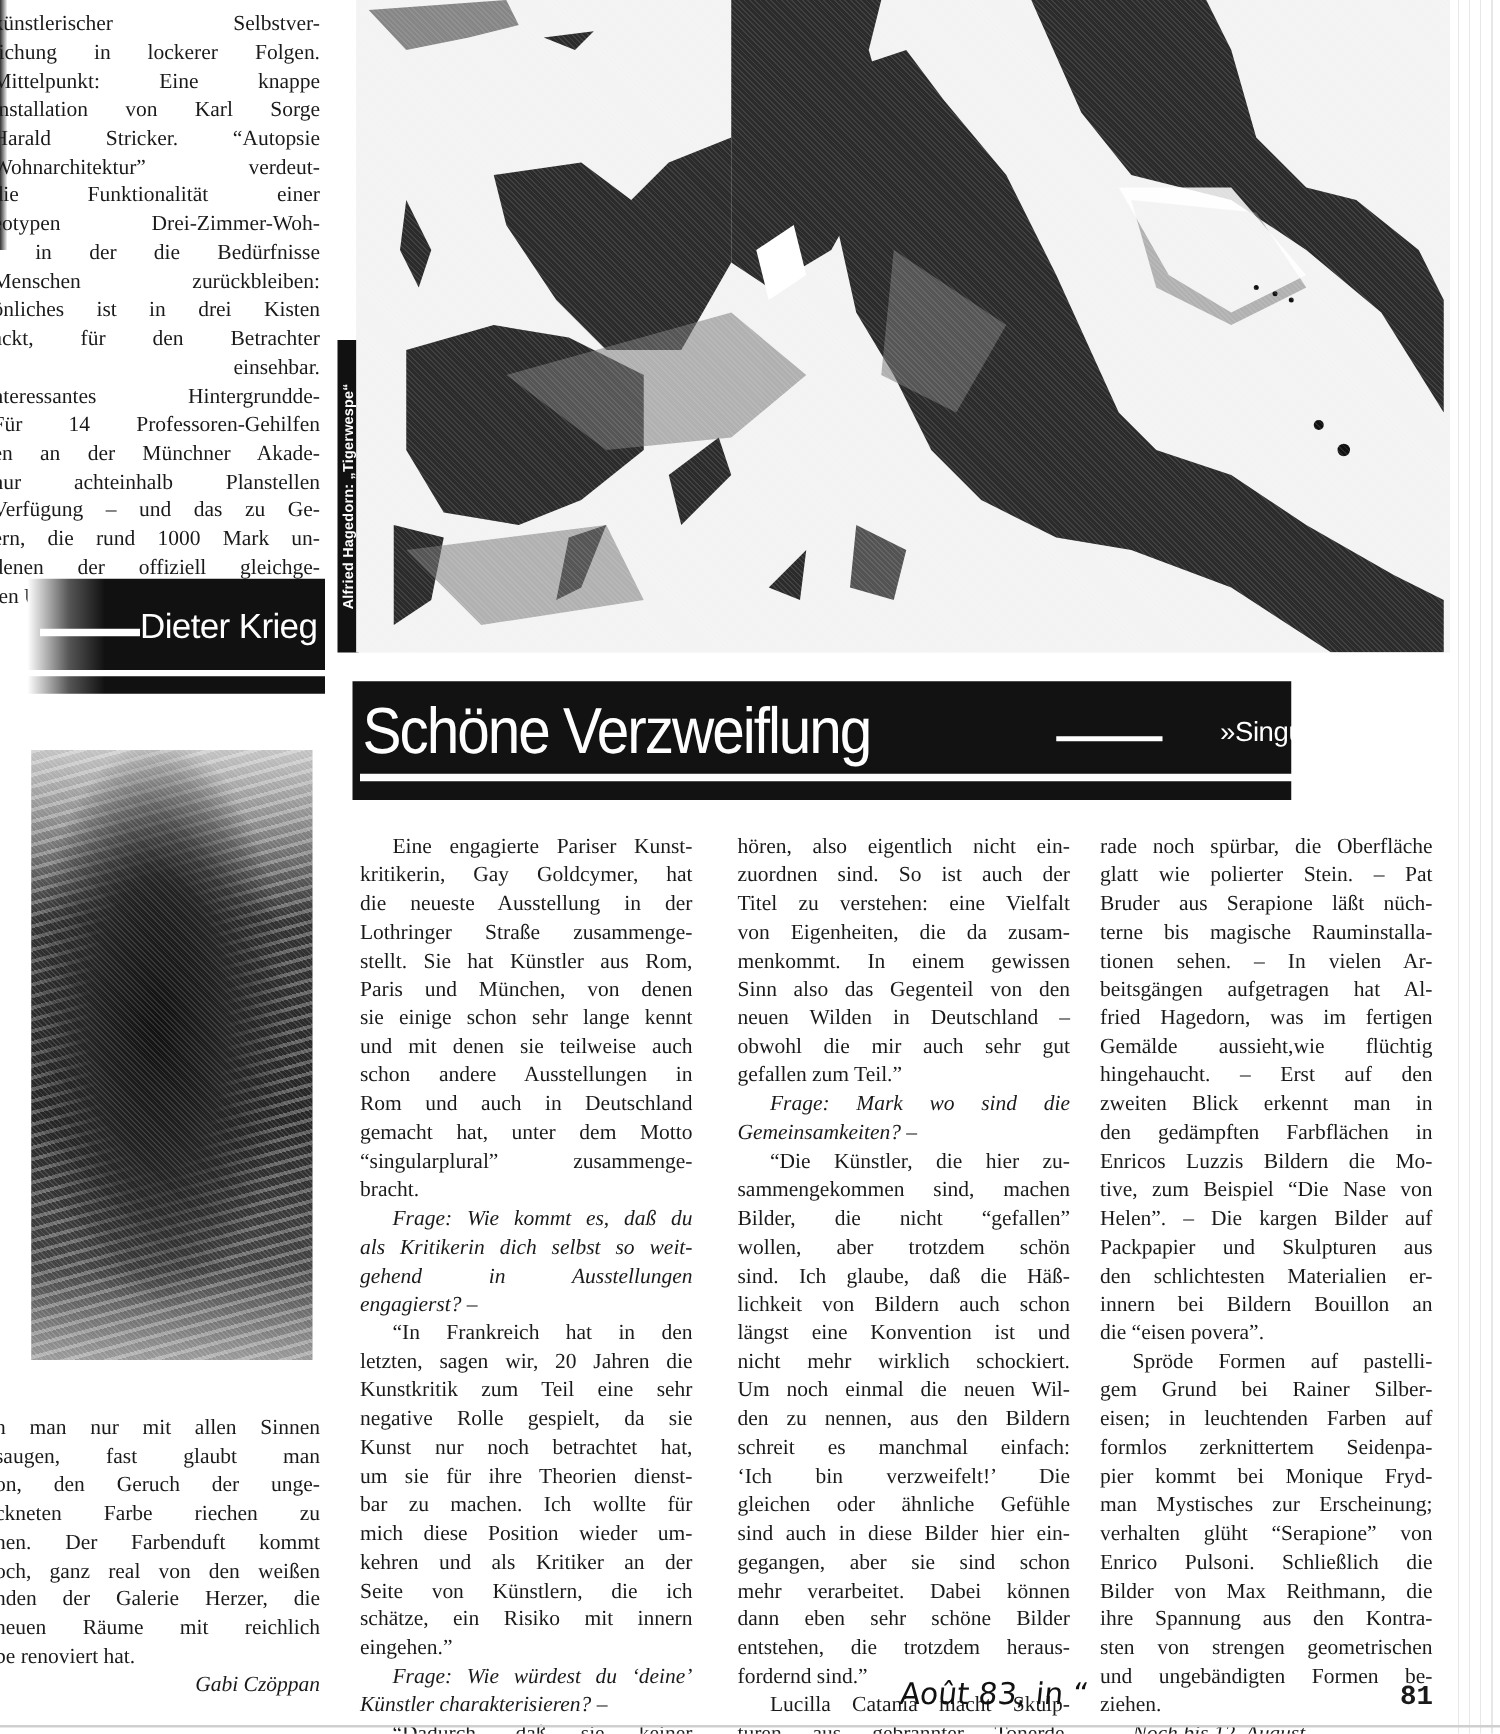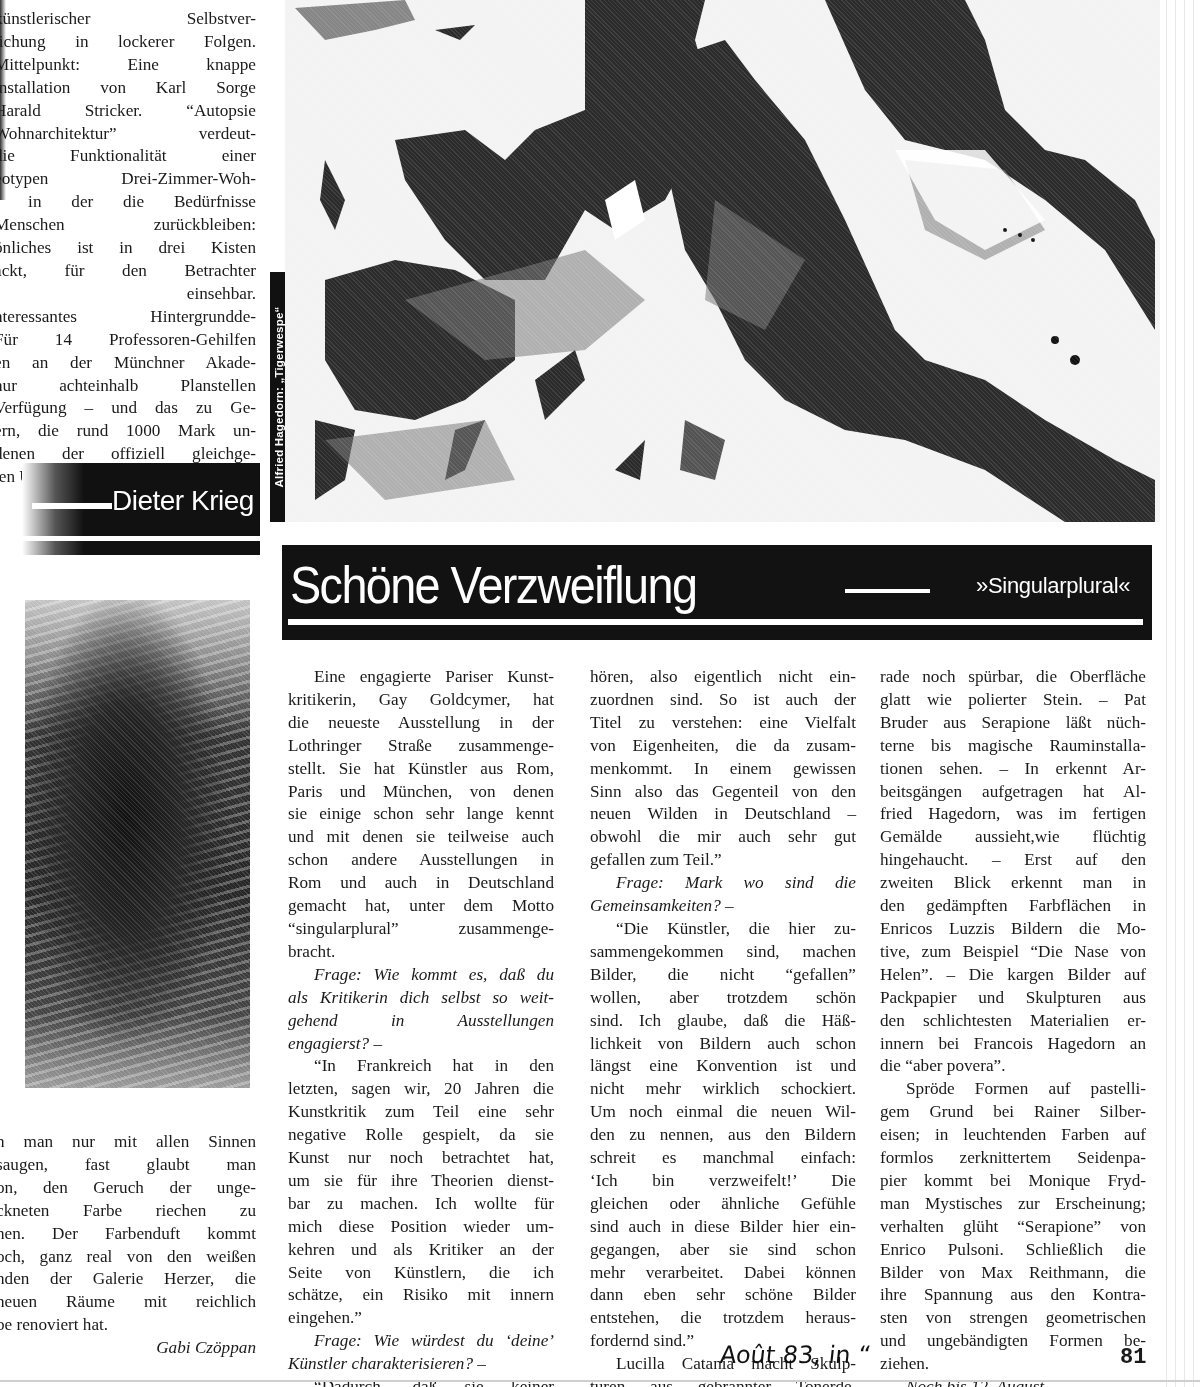--- a/index.html
+++ b/index.html
@@ -42,21 +42,21 @@
     #painting svg { position: absolute; inset: 0; }
     #painting::after { content: ""; position: absolute; inset: 0;
       background: repeating-linear-gradient(45deg, rgba(255,255,255,0.10) 0 1px, transparent 1px 3px); pointer-events: none; }
 
     #caption { position: absolute; left: 270px; top: 272px; width: 17px; height: 250px; background: #111; }
     #caption span { position: absolute; left: 50%; top: 50%; transform: translate(-50%, -50%) rotate(-90deg);
       white-space: nowrap; color: #fff; font-family: "Liberation Sans", "DejaVu Sans", sans-serif;
       font-weight: bold; font-size: 11.5px; letter-spacing: 0.2px; }
 
     
-    #headline { position: absolute; left: 282px; top: 545px; width: 870px; height: 95px; background: #121212; }
+    #headline { position: absolute; left: 282px; top: 545px; width: 751px; height: 95px; background: #121212; }
     #headline .title { position: absolute; left: 8px; top: 10px; color: #fff;
       font-family: "Liberation Sans", "DejaVu Sans", sans-serif; font-size: 52px; letter-spacing: -1.8px; transform: scaleX(0.9); transform-origin: left; }
     #headline .dash { position: absolute; left: 563px; top: 44px; width: 85px; height: 4px; background: #fff; }
     #headline .kicker { position: absolute; left: 650px; top: 28px; color: #fff;
       font-family: "Liberation Sans", "DejaVu Sans", sans-serif; font-size: 22px; letter-spacing: -0.3px; margin-left: 44px; }
     #headline .rule { position: absolute; left: 6px; top: 74px; width: 855px; height: 6px; background: #fff; }
 
     
     #col1 { left: 288px; top: 666px; width: 266px; }
     #col2 { left: 590px; top: 666px; width: 266px; }
@@ -244,34 +244,34 @@
     <span class="line">entstehen, die trotzdem heraus-</span>
     <span class="line last">fordernd sind.”</span>
     <span class="line indent">Lucilla Catania macht Skulp-</span>
     <span class="line">turen aus gebrannter Tonerde.</span>
   </div>
 <div id="col3" class="col">
     <span class="line">rade noch spürbar, die Oberfläche</span>
     <span class="line">glatt wie polierter Stein. – Pat</span>
     <span class="line">Bruder aus Serapione läßt nüch-</span>
     <span class="line">terne bis magische Rauminstalla-</span>
-    <span class="line">tionen sehen. – In erkennt Ar-</span>
+    <span class="line">tionen sehen. – In vielen Ar-</span>
     <span class="line">beitsgängen aufgetragen hat Al-</span>
     <span class="line">fried Hagedorn, was im fertigen</span>
     <span class="line">Gemälde aussieht,wie flüchtig</span>
     <span class="line">hingehaucht. – Erst auf den</span>
     <span class="line">zweiten Blick erkennt man in</span>
     <span class="line">den gedämpften Farbflächen in</span>
     <span class="line">Enricos Luzzis Bildern die Mo-</span>
     <span class="line">tive, zum Beispiel “Die Nase von</span>
     <span class="line">Helen”. – Die kargen Bilder auf</span>
     <span class="line">Packpapier und Skulpturen aus</span>
     <span class="line">den schlichtesten Materialien er-</span>
-    <span class="line">innern bei Francois Hagedorn an</span>
-    <span class="line last">die “aber povera”.</span>
+    <span class="line">innern bei Bildern Bouillon an</span>
+    <span class="line last">die “eisen povera”.</span>
     <span class="line indent">Spröde Formen auf pastelli-</span>
     <span class="line">gem Grund bei Rainer Silber-</span>
     <span class="line">eisen; in leuchtenden Farben auf</span>
     <span class="line">formlos zerknittertem Seidenpa-</span>
     <span class="line">pier kommt bei Monique Fryd-</span>
     <span class="line">man Mystisches zur Erscheinung;</span>
     <span class="line">verhalten glüht “Serapione” von</span>
     <span class="line">Enrico Pulsoni. Schließlich die</span>
     <span class="line">Bilder von Max Reithmann, die</span>
     <span class="line">ihre Spannung aus den Kontra-</span>

